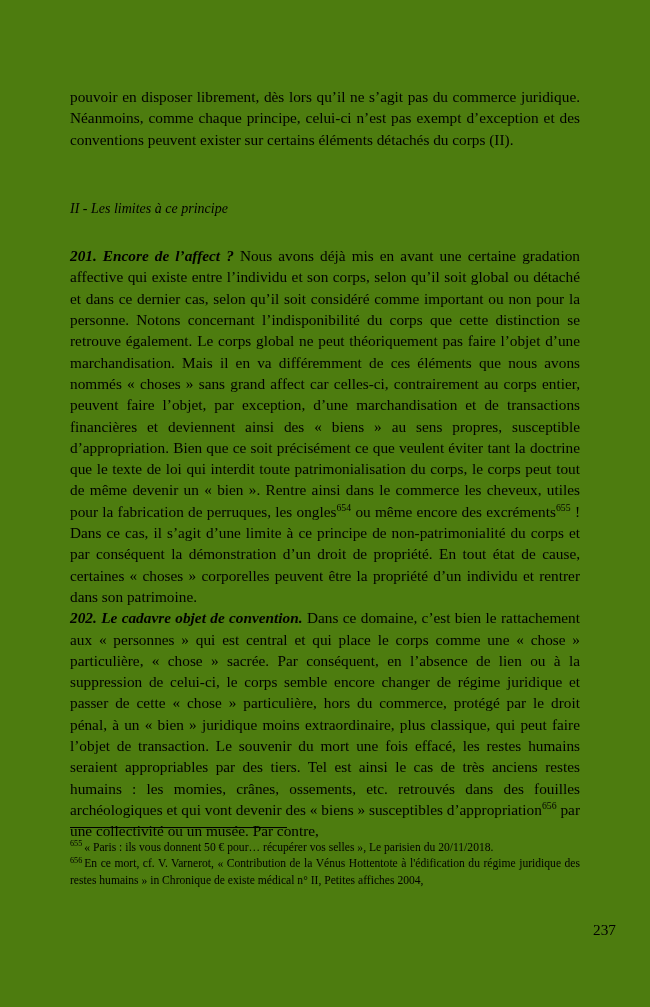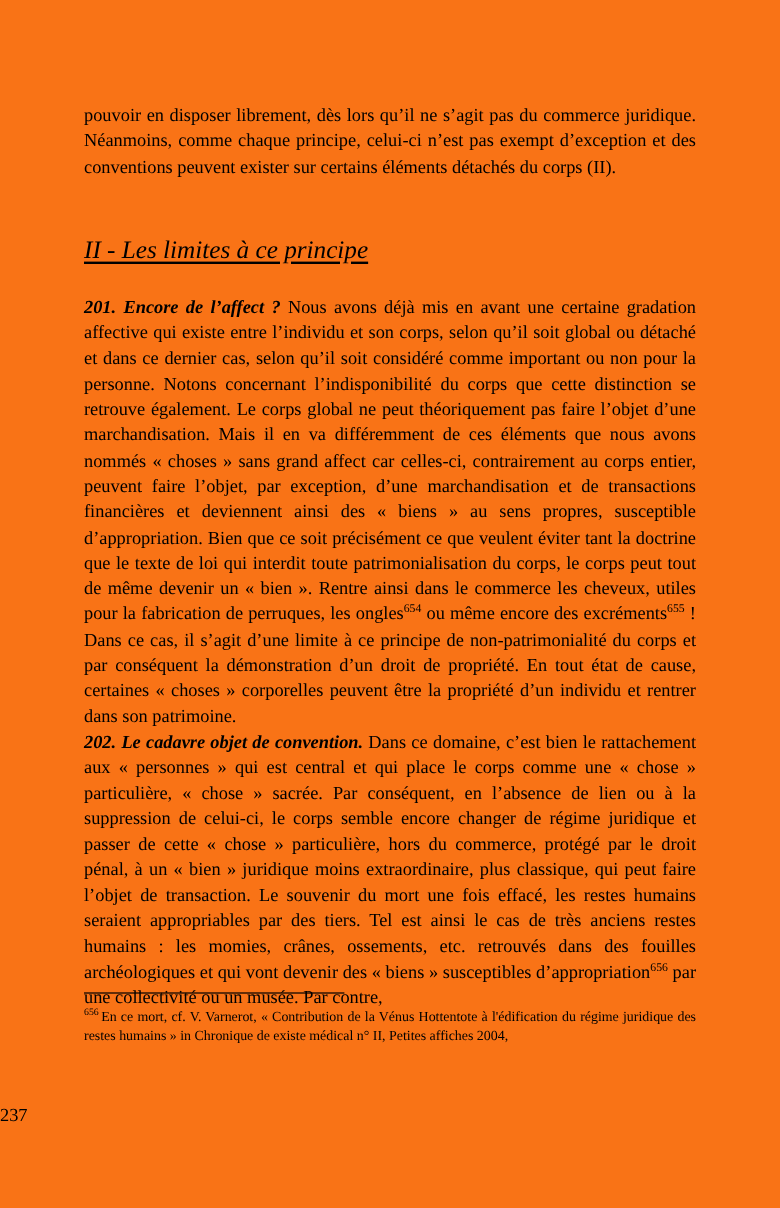--- a/index.html
+++ b/index.html
@@ -14,44 +14,43 @@
     font-family: "Liberation Serif", "DejaVu Serif", serif;
     color: #000000;
     overflow: hidden;
   }
   .page {
     position: absolute;
     left: 0;
     top: 0;
     width: 650px;
     height: 1007px;
-    background: #f97316;
+    background: #4d7c0f;
   }
   .content {
     position: absolute;
     left: 70px;
     top: 86px;
     width: 510px;
   }
   p.body-par {
     margin: 0 0 0 0;
     font-size: 15.3px;
     line-height: 21.3px;
     text-align: justify;
     text-justify: inter-word;
     hyphens: none;
   }
   .par-gap {
     margin-top: 21px;
   }
   .section-heading {
-    font-size: 21px;
+    font-size: 14px;
     line-height: 21.3px;
     font-style: italic;
-    text-decoration: underline;
     text-underline-offset: 3px;
     margin: 0;
     display: inline-block;
     white-space: pre;
   }
   .heading-wrap {
     margin-top: 48px;
     margin-bottom: 26px;
   }
   .lead {
@@ -87,21 +86,21 @@
     vertical-align: super;
     line-height: 0;
     margin-right: 2px;
   }
   .ital { }
   .page-number {
     position: absolute;
     left: 0;
     top: 919px;
     width: 616px;
-    text-align: left;
+    text-align: right;
     font-size: 15.3px;
     line-height: 21px;
   }
 </style>
 </head>
 <body>
 
 <div class="page">
 
   <div class="content">
@@ -115,19 +114,20 @@
     <p class="body-par"><span class="lead">201. Encore de l’affect ?</span><span> Nous avons déjà mis en avant une certaine gradation affective qui existe entre l’individu et son corps, selon qu’il soit global ou détaché et dans ce dernier cas, selon qu’il soit considéré comme important ou non pour la personne. Notons concernant l’indisponibilité du corps que cette distinction se retrouve également. Le corps global ne peut théoriquement pas faire l’objet d’une marchandisation. Mais il en va différemment de ces éléments que nous avons nommés « choses » sans grand affect car celles-ci, contrairement au corps entier, peuvent faire l’objet, par exception, d’une marchandisation et de transactions financières et deviennent ainsi des « biens » au sens propres, susceptible d’appropriation. Bien que ce soit précisément ce que veulent éviter tant la doctrine que le texte de loi qui interdit toute patrimonialisation du corps, le corps peut tout de même devenir un « bien ». Rentre ainsi dans le commerce les cheveux, utiles pour la fabrication de perruques, les ongles</span><sup class="fn">654</sup><span> ou même encore des excréments</span><sup class="fn">655</sup><span> ! Dans ce cas, il s’agit d’une limite à ce principe de non-patrimonialité du corps et par conséquent la démonstration d’un droit de propriété. En tout état de cause, certaines « choses » corporelles peuvent être la propriété d’un individu et rentrer dans son patrimoine.</span></p>
 
     <p class="body-par par-gap"><span class="lead">202. Le cadavre objet de convention.</span><span> Dans ce domaine, c’est bien le rattachement aux « personnes » qui est central et qui place le corps comme une « chose » particulière, « chose » sacrée. Par conséquent, en l’absence de lien ou à la suppression de celui-ci, le corps semble encore changer de régime juridique et passer de cette « chose » particulière, hors du commerce, protégé par le droit pénal, à un « bien » juridique moins extraordinaire, plus classique, qui peut faire l’objet de transaction. Le souvenir du mort une fois effacé, les restes humains seraient appropriables par des tiers. Tel est ainsi le cas de très anciens restes humains : les momies, crânes, ossements, etc. retrouvés dans des fouilles archéologiques et qui vont devenir des « biens » susceptibles d’appropriation</span><sup class="fn">656</sup><span> par une collectivité ou un musée. Par contre,</span></p>
 
   </div>
 
   <div class="footnote-area">
     <div class="fn-rule"></div>
 
 
+    <p class="footnote"><sup class="fnum">655</sup><span>« Paris : ils vous donnent 50 € pour… récupérer vos selles », Le parisien du 20/11/2018.</span></p>
 
     <p class="footnote"><sup class="fnum">656</sup><span>En ce mort, </span><span class="ital">cf.</span><span> V. Varnerot, « Contribution de la Vénus Hottentote à l'édification du régime juridique des restes humains » </span><span class="ital">in</span><span> Chronique de existe médical n° II, Petites affiches 2004,</span></p>
   </div>
 
   <div class="page-number">237</div>
 
 </div>
 
 </body></html>

